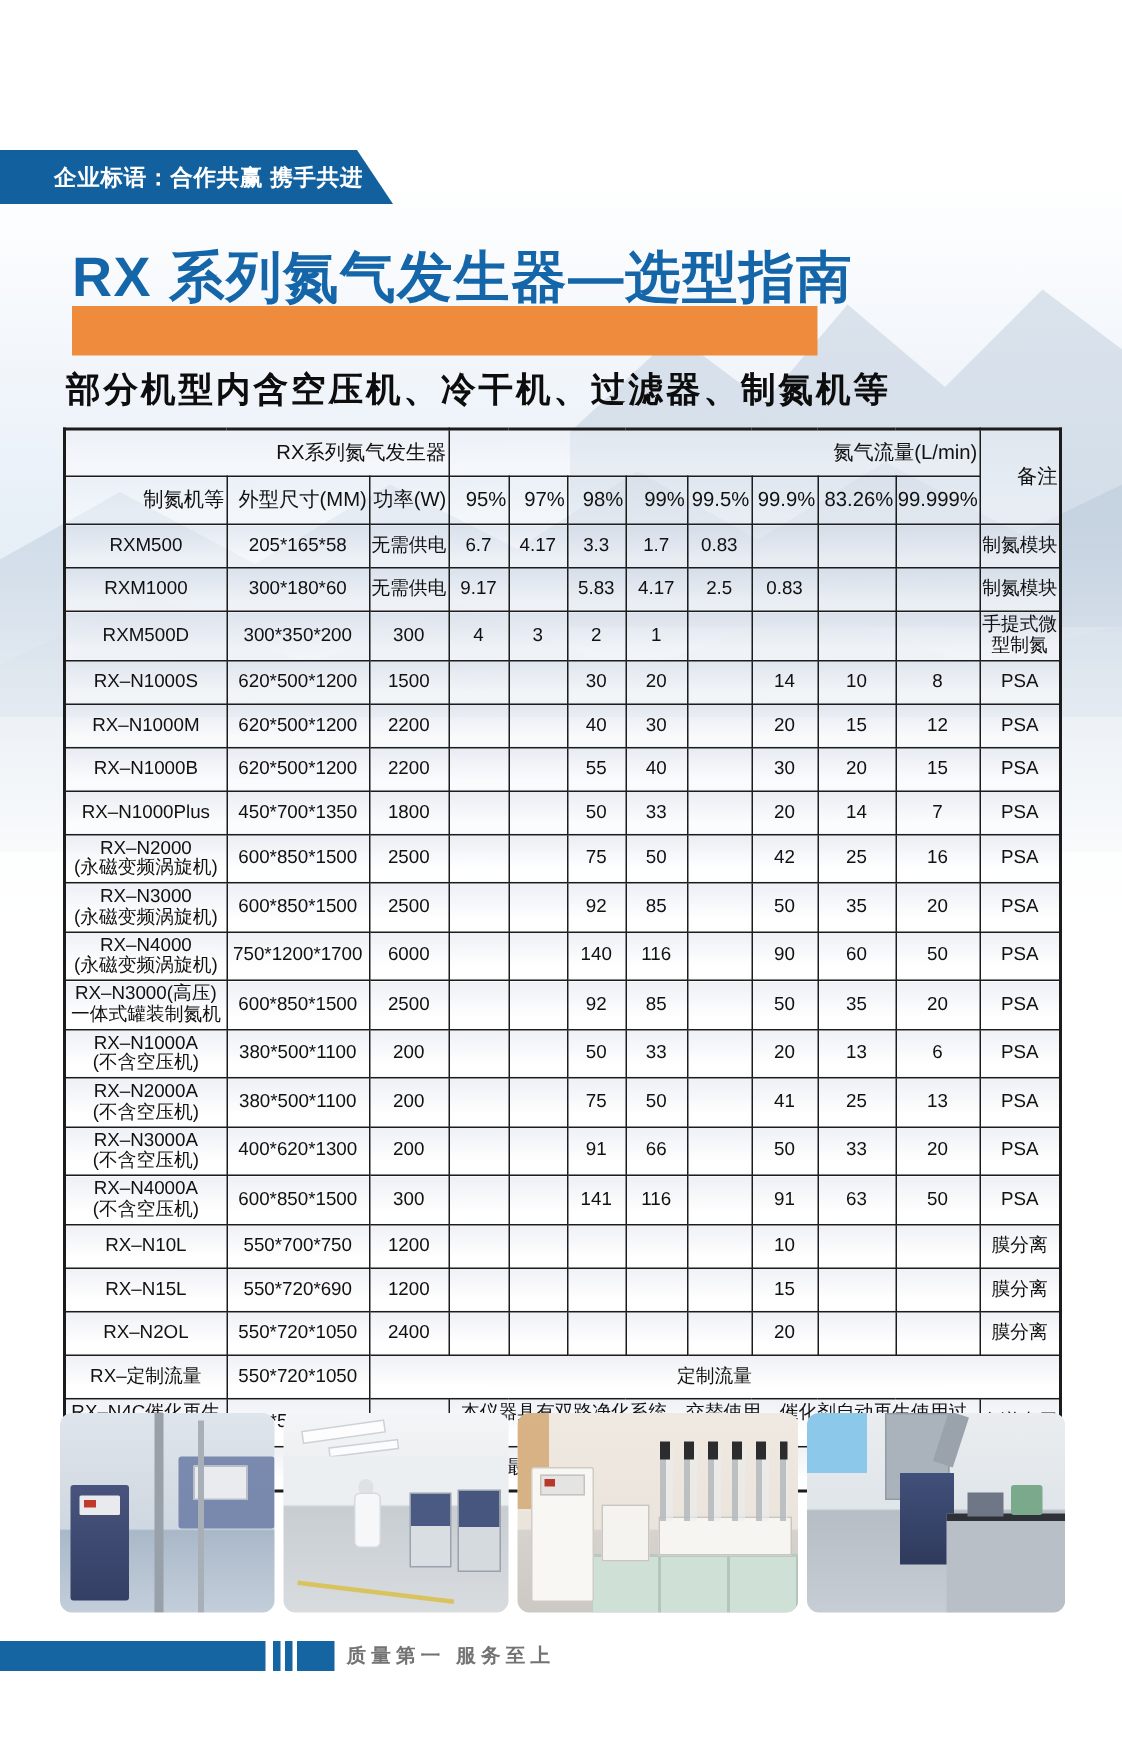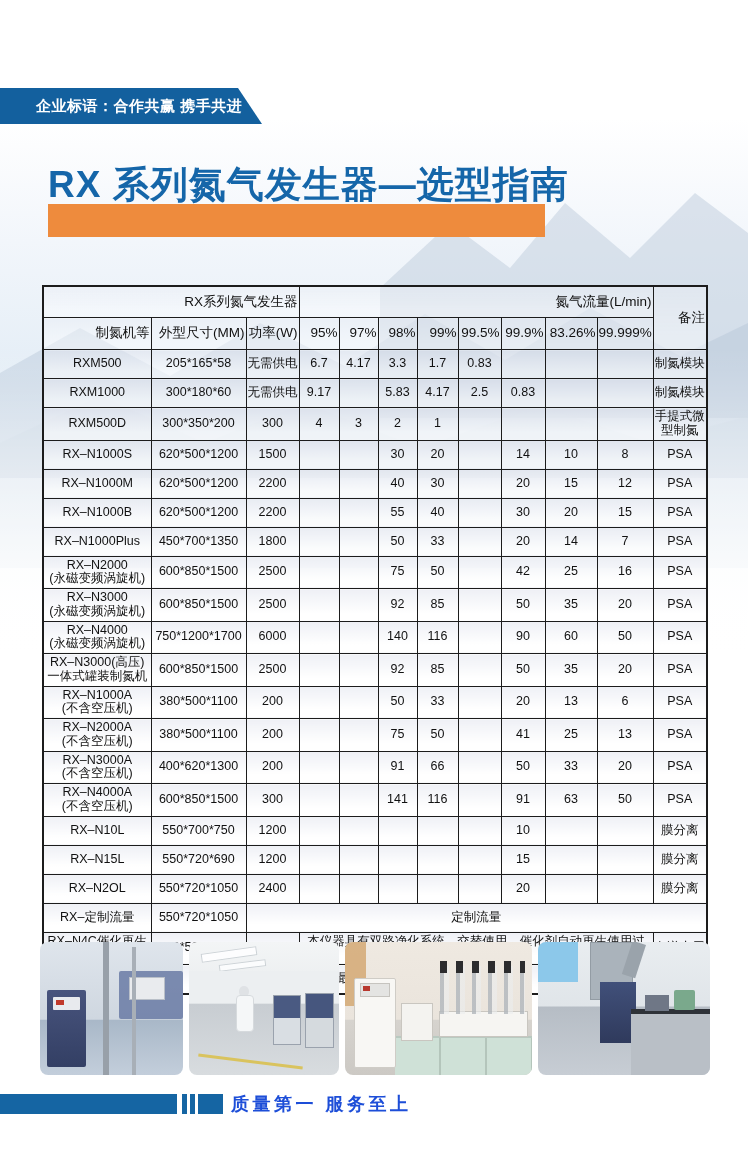--- a/index.html
+++ b/index.html
@@ -8,21 +8,21 @@
     font-family:"Liberation Sans","DejaVu Sans",sans-serif;color:#111;
   }
   
   .scene{
     position:absolute;left:0;top:118px;width:748px;height:560px;z-index:0;
     background:linear-gradient(180deg,#ffffff 0%,#f2f6fb 22%,#e3edf6 48%,#eef4f9 68%,#ffffff 95%);
   }
   .scene svg{position:absolute;left:0;top:0;}
   
   .ribbon{
-    position:absolute;left:0;top:88px;width:262px;height:36px;z-index:3;
+    position:absolute;left:0;top:100px;width:262px;height:36px;z-index:3;
     background:#13609e;
     clip-path:polygon(0 0,calc(100% - 24px) 0,100% 100%,0 100%);
     display:flex;align-items:center;
   }
   .ribbon .txt{color:#fff;font-weight:bold;font-size:15px;letter-spacing:0.5px;padding-left:36px;white-space:nowrap;}
   
   .orange-banner{
     position:absolute;left:48px;top:204px;width:497px;height:33px;background:#ee8b3d;z-index:1;
   }
   .title{
@@ -96,21 +96,21 @@
   .p4-machine{left:36%;top:30%;width:21%;height:46%;background:linear-gradient(180deg,#41507a,#2f3a5c);}
   .p4-bench{right:0;bottom:0;width:46%;height:46%;background:#b9bfc6;border-top:5px solid #2e3238;}
   .p4-equip{right:9%;top:36%;width:12%;height:15%;background:#7aa98c;border-radius:2px;}
   .p4-equip2{right:24%;top:40%;width:14%;height:12%;background:#6f7786;}
   
   .footer{position:absolute;left:0;top:1094px;width:748px;height:20px;z-index:2;}
   .footer .bar-main{position:absolute;left:0;top:0;width:177px;height:20px;background:#1565a3;}
   .footer .bar-s1{position:absolute;left:182px;top:0;width:5px;height:20px;background:#1565a3;}
   .footer .bar-s2{position:absolute;left:190px;top:0;width:5px;height:20px;background:#1565a3;}
   .footer .bar-s3{position:absolute;left:198px;top:0;width:25px;height:20px;background:#1565a3;}
-  .footer .txt{position:absolute;left:231px;top:0;line-height:20px;font-size:18px;font-weight:bold;color:#1d4ed8;letter-spacing:3.5px;white-space:nowrap;}
+  .footer .txt{position:absolute;left:231px;top:0;line-height:20px;font-size:13px;font-weight:bold;color:#737373;letter-spacing:3.5px;white-space:nowrap;}
 </style>
 </head>
 <body>
 
 <div class="page">
 
   <div class="scene">
     <svg width="748" height="560" viewBox="0 0 748 560">
       <polygon points="380,170 450,105 510,150 565,85 630,140 695,75 748,115 748,300 380,300" fill="#c2cfdf" opacity="0.55"></polygon>
       <polygon points="0,255 80,210 170,258 260,205 345,248 425,196 505,242 590,190 680,238 748,205 748,360 0,360" fill="#b6c5d6" opacity="0.45"></polygon>
@@ -125,20 +125,21 @@
       </defs>
     </svg>
   </div>
 
   <div class="ribbon">
     <span class="txt">企业标语：合作共赢 携手共进</span>
   </div>
 
   <div class="orange-banner"></div>
   <h1 class="title">RX 系列氮气发生器—选型指南</h1>
+  <div class="description">部分机型内含空压机、冷干机、过滤器、制氮机等</div>
 
   <table class="spec">
     <colgroup>
       <col style="width:108px">
         <col style="width:95px">
         <col style="width:53px">
       <col style="width:40px">
         <col style="width:39px">
         <col style="width:39px">
         <col style="width:41px">

